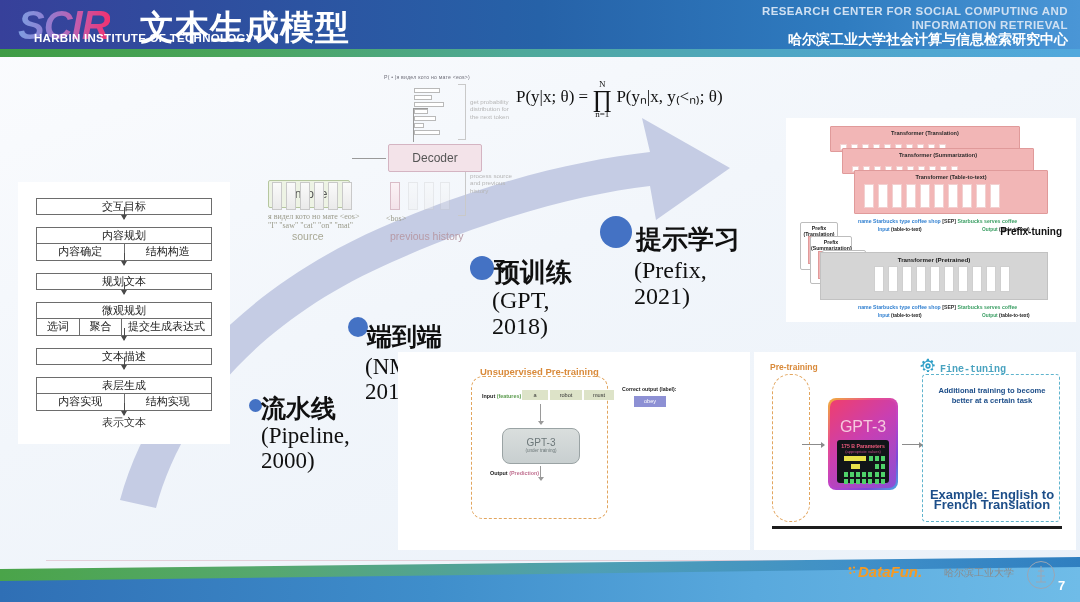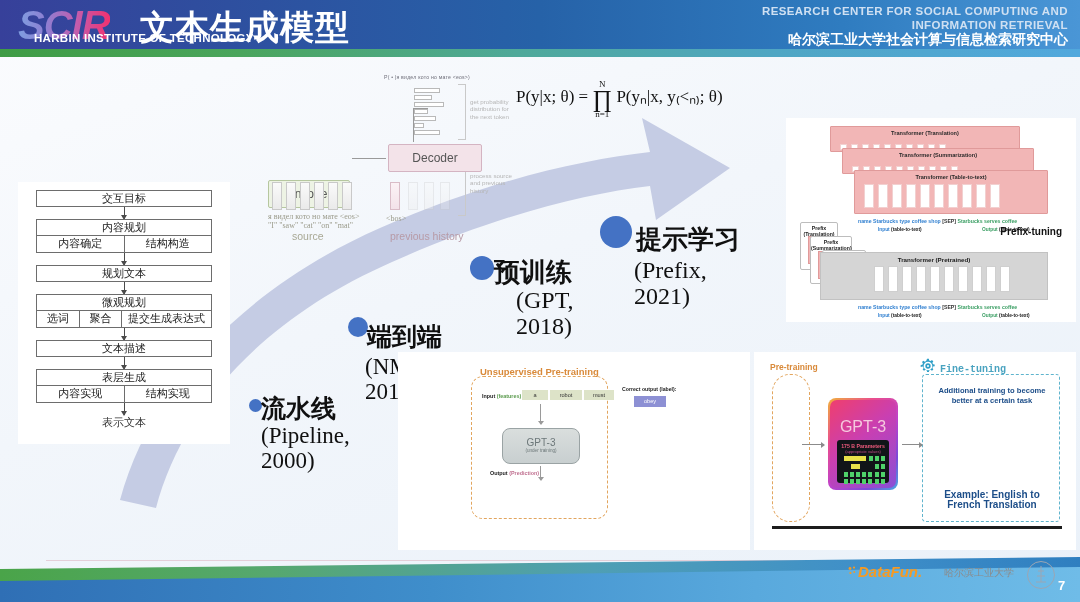--- a/index.html
+++ b/index.html
@@ -49,21 +49,21 @@
   }
 
   
   #big-arrow { position:absolute; left:90px; top:60px; width:700px; height:450px; }
 
   
   #flow-panel {
     position:absolute; left:18px; top:182px; width:212px; height:262px;
     background:#ffffff;
   }
-  .fc-row { position:absolute; left:18px; width:176px; }
+  .fc-row { position:absolute; left:18px; width:176px;margin-top:8px; }
   .fc-box {
     border:1px solid #6d6d6d; background:#ffffff;
     text-align:center; font-family:"DejaVu Sans", sans-serif;
     font-size:11px; color:#1a1a1a; line-height:15px; height:17px;
   }
   .fc-split { display:flex; border:1px solid #6d6d6d; border-top:none; height:17px; }
   .fc-split > div {
     flex:1; text-align:center; font-family:"DejaVu Sans", sans-serif;
     font-size:11px; color:#1a1a1a; line-height:15px;
     border-left:1px solid #6d6d6d;
@@ -247,21 +247,21 @@
   #ft-param { position:absolute; left:0; right:0; top:3px; text-align:center; color:#ef5b7d; font-size:5.2px; font-weight:bold; }
   #ft-param2 { position:absolute; left:0; right:0; top:9px; text-align:center; color:#c24b86; font-size:4px; }
   .ft-cell { position:absolute; background:#4fd16a; }
   .ft-cell.y { background:#e9e14a; }
   #ft-text1 {
     position:absolute; left:174px; top:34px; width:128px; text-align:center;
     font-size:7.6px; font-weight:bold; color:#1d4e89; line-height:10px;
   }
   #ft-text2 {
     position:absolute; left:174px; top:138px; width:128px; text-align:center;
-    font-size:10px; font-weight:bold; color:#1d4e89; line-height:10px;
+    font-size:13px; font-weight:bold; color:#1d4e89; line-height:10px;
   }
   .ft-arrow { position:absolute; height:1px; background:#8b8b8b; }
   .ft-arrow::after {
     content:""; position:absolute; right:-1px; top:-2.5px;
     border-top:3px solid transparent; border-bottom:3px solid transparent;
     border-left:4px solid #8b8b8b;
   }
   #ft-baseline { position:absolute; left:18px; top:174px; width:290px; height:3px; background:#1c1c1c; }
 
   
@@ -378,21 +378,21 @@
   <div class="milestone">
     <div class="ms-dot" style="left:348px; top:317px; width:20px; height:20px;"></div>
     <div class="ms-cn" style="left:367px; top:320px; font-size:25px;">端到端</div>
     <div class="ms-en" style="left:365px; top:355px; font-size:23px;">(NMT,
 2014)</div>
   </div>
 
   <div class="milestone">
     <div class="ms-dot" style="left:470px; top:256px; width:24px; height:24px;"></div>
     <div class="ms-cn" style="left:494px; top:255px; font-size:26px;">预训练</div>
-    <div class="ms-en" style="left:492px; top:288px; font-size:24px;margin-left:24px;">(GPT,
+    <div class="ms-en" style="left:492px; top:288px; font-size:24px;">(GPT,
 2018)</div>
   </div>
 
   <div class="milestone">
     <div class="ms-dot" style="left:600px; top:216px; width:32px; height:32px;"></div>
     <div class="ms-cn" style="left:636px; top:222px; font-size:26px;">提示学习</div>
     <div class="ms-en" style="left:634px; top:258px; font-size:24px;">(Prefix,
 2021)</div>
   </div>
 

